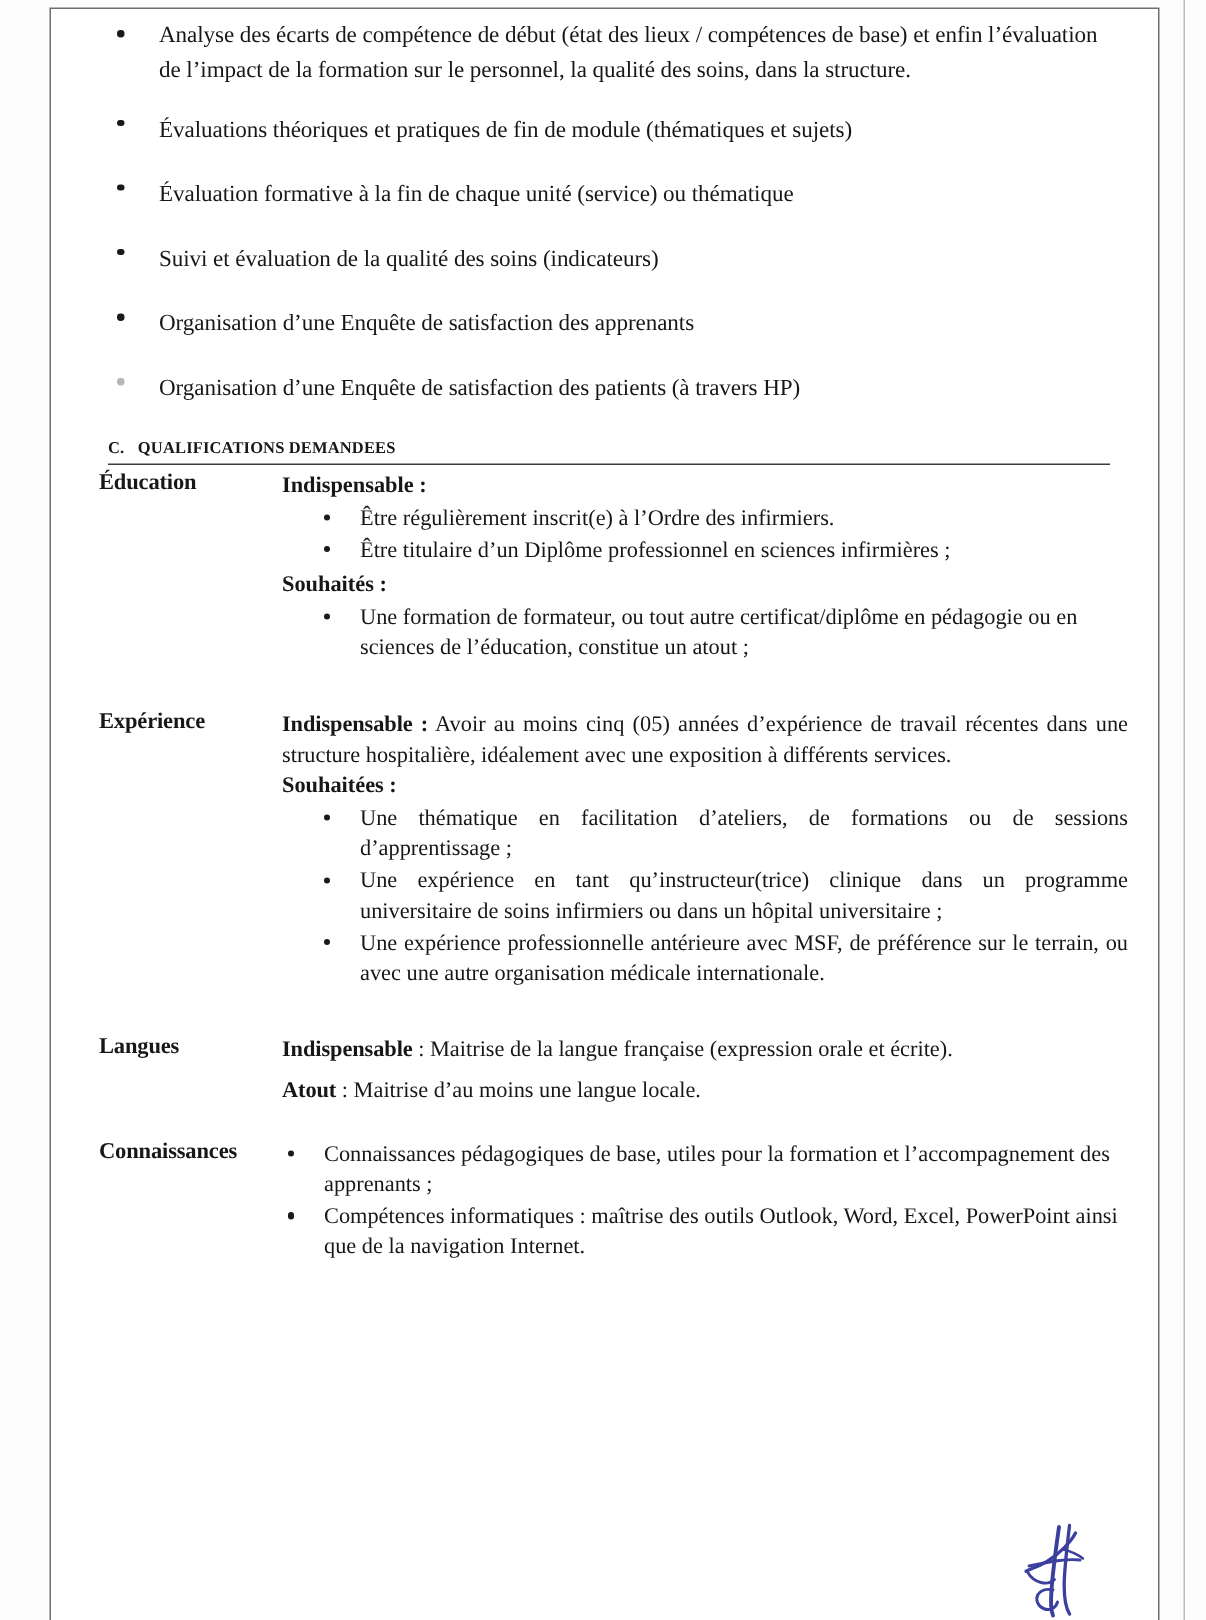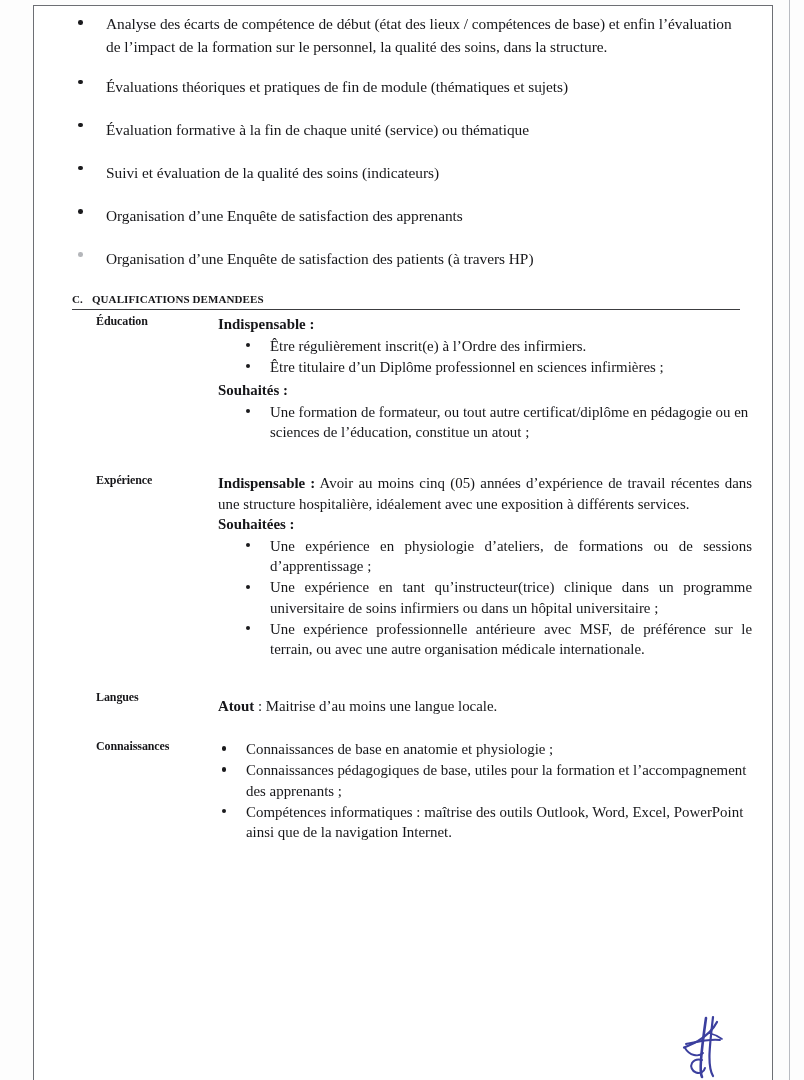--- a/index.html
+++ b/index.html
@@ -115,25 +115,24 @@
     top: 308px;
     width: 686px;
   }
   .qual-row {
     display: flex;
     align-items: flex-start;
     margin-bottom: 0;
   }
   .qual-label {
     flex: 0 0 122px;
-    font-size: 12px;
+    font-size: 15px;
     font-weight: bold;
     padding-top: 0;
     letter-spacing: -0.1px;
-    margin-left: 30px;
   }
   .qual-content {
     flex: 1 1 auto;
     font-size: 14.9px;
     line-height: 1.38;
   }
   .lead {
     font-weight: bold;
     letter-spacing: -0.05px;
   }
@@ -264,53 +263,50 @@
         <div class="gap-lg"></div>
 
         <div class="qual-row">
           <div class="qual-label">Expérience</div>
           <div class="qual-content">
             <p class="para-just"><span class="lead">Indispensable :</span><span> Avoir au moins cinq (05) années d’expérience de travail récentes dans une structure hospitalière, idéalement avec une exposition à différents services.</span></p>
             <span class="sub-head">Souhaitées :</span>
             <ul class="inner">
               <li>
                 <span class="bullet"></span>
-                <span class="txt">Une expérience en physiologie d’ateliers, de formations ou de sessions d’apprentissage ;</span>
+                <span class="txt">Une thématique en facilitation d’ateliers, de formations ou de sessions d’apprentissage ;</span>
               </li>
               <li>
                 <span class="bullet"></span>
                 <span class="txt">Une expérience en tant qu’instructeur(trice) clinique dans un programme universitaire de soins infirmiers ou dans un hôpital universitaire ;</span>
               </li>
               <li>
                 <span class="bullet"></span>
                 <span class="txt">Une expérience professionnelle antérieure avec MSF, de préférence sur le terrain, ou avec une autre organisation médicale internationale.</span>
               </li>
             </ul>
           </div>
         </div>
 
         <div class="gap-lg"></div>
 
         <div class="qual-row">
           <div class="qual-label">Langues</div>
           <div class="qual-content">
+            <p class="para-left"><span class="lead">Indispensable</span><span> : Maitrise de la langue française (expression orale et écrite).</span></p>
             <p class="para-left" style="margin-top:6px;"><span class="lead">Atout</span><span> : Maitrise d’au moins une langue locale.</span></p>
           </div>
         </div>
 
         <div class="gap-md"></div>
 
         <div class="qual-row">
           <div class="qual-label">Connaissances</div>
           <div class="qual-content">
             <ul class="inner" style="margin-left:-24px;">
-              <li>
-                <span class="bullet"></span>
-                <span class="txt no-just">Connaissances de base en anatomie et physiologie ;</span>
-              </li>
               <li>
                 <span class="bullet"></span>
                 <span class="txt no-just">Connaissances pédagogiques de base, utiles pour la formation et l’accompagnement des apprenants ;</span>
               </li>
               <li>
                 <span class="bullet"></span>
                 <span class="txt no-just">Compétences informatiques : maîtrise des outils Outlook, Word, Excel, PowerPoint ainsi que de la navigation Internet.</span>
               </li>
             </ul>
           </div>

